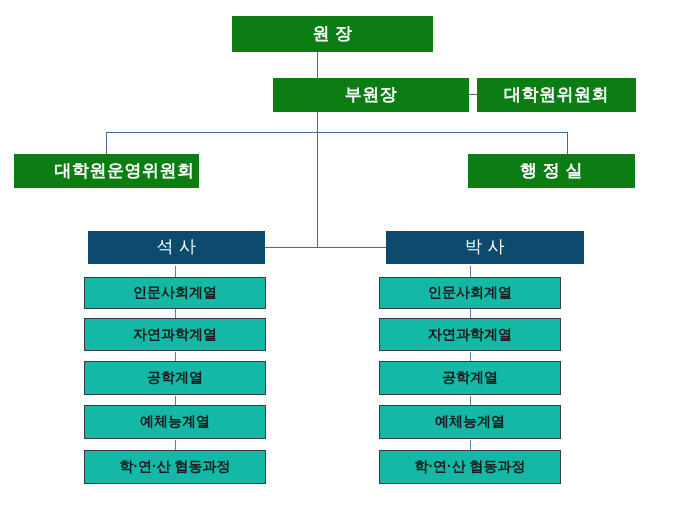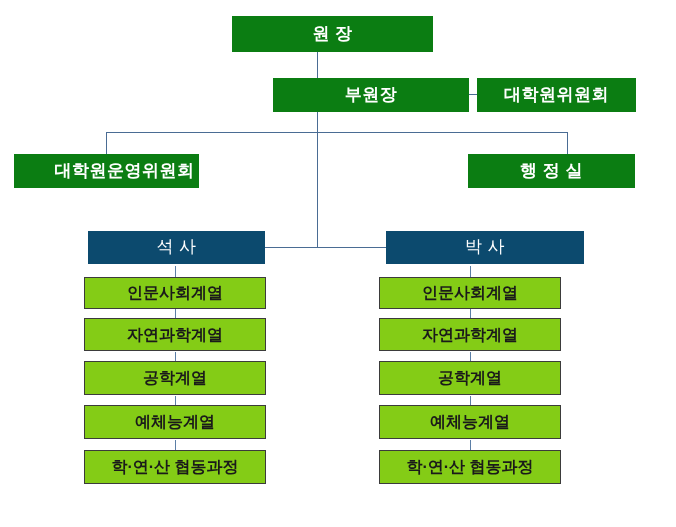--- a/index.html
+++ b/index.html
@@ -39,25 +39,25 @@
     letter-spacing: 0.5px;
   }
   .node-mid {
     background: #0c4a6e;
     color: #ffffff;
     font-weight: normal;
     font-size: 17px;
     letter-spacing: 0.5px;
   }
   .node-leaf {
-    background: #84cc16;
+    background: #14b8a6;
     color: #1a1a1a;
     border: 1.6px solid #3b3b3b;
     font-weight: bold;
-    font-size: 16px;
+    font-size: 14px;
     letter-spacing: 0px;
   }
 
   
   .conn {
     position: absolute;
     background: #4a6c94;
     z-index: 1;
   }
   .conn-v { width: 1.4px; }

